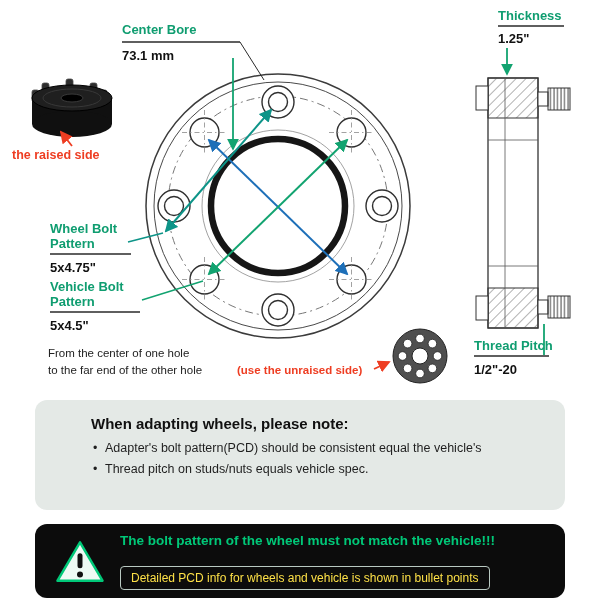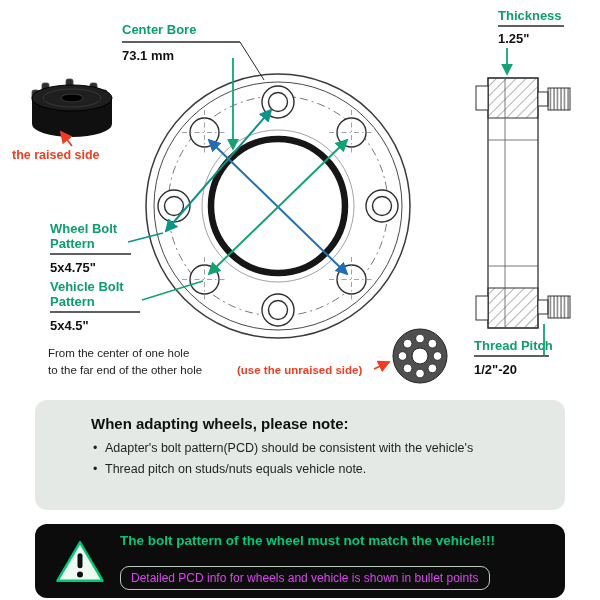--- a/index.html
+++ b/index.html
@@ -19,21 +19,21 @@
   .note-box { margin:8px 35px 0; height:110px; background:#e4e9e6; border-radius:12px;
               padding:15px 40px 12px 56px; }
   .note-title { font-size:15px; font-weight:700; color:#101010; margin-bottom:9px; }
   .note-bullet { font-size:12.5px; color:#1f1f1f; margin:7px 0; padding-left:14px; position:relative; }
   .note-bullet::before { content:"•"; position:absolute; left:2px; top:0; color:#1f1f1f; }
 
   .warning-box { margin:14px 35px 0; height:74px; background:#0c0c0c; border-radius:12px;
                  display:flex; align-items:center; gap:15px; padding:0 16px 0 20px; }
   .warning-texts { display:flex; flex-direction:column; gap:18px; }
   .warning-headline { color:#00c878; font-size:13.5px; font-weight:700; }
-  .warning-detail { color:#d946ef; font-size:12px; border:1px solid #b9c9c2; border-radius:9px;
+  .warning-detail { color:#fde047; font-size:12px; border:1px solid #b9c9c2; border-radius:4px;
                     padding:4px 10px; align-self:flex-start; }
 </style>
 </head>
 <body>
 
 <div class="page">
 
   <div class="diagram-section">
     <svg class="diagram-svg" width="600" height="392" viewBox="0 0 600 392">
       <defs>
@@ -174,22 +174,22 @@
             <circle cx="407.6" cy="343.6" r="4.3"></circle>
           <circle cx="420" cy="338.5" r="4.3"></circle>
             <circle cx="432.4" cy="343.6" r="4.3"></circle>
         </g>
       </g>
     </svg>
   </div>
 
   <div class="note-box">
     <div class="note-title">When adapting wheels, please note:</div>
-    <div class="note-bullet">Adapter's bolt pattern(PCD) should be consistent with the vehicle's</div>
-    <div class="note-bullet">Thread pitch on studs/nuts equals vehicle note.</div>
+    <div class="note-bullet">Adapter's bolt pattern(PCD) should be consistent equal the vehicle's</div>
+    <div class="note-bullet">Thread pitch on studs/nuts equals vehicle spec.</div>
   </div>
 
   <div class="warning-box">
     <svg width="50" height="45" viewBox="0 0 60 54">
       <path d="M30 4 L57 50 L3 50 Z" fill="#eefaf4" stroke="#00c878" stroke-width="3" stroke-linejoin="round"></path>
       <rect x="27" y="17" width="6" height="18" rx="3" fill="#101010"></rect>
       <circle cx="30" cy="42.5" r="3.6" fill="#101010"></circle>
     </svg>
     <div class="warning-texts">
       <div class="warning-headline">The bolt pattern of the wheel must not match the vehicle!!!</div>

